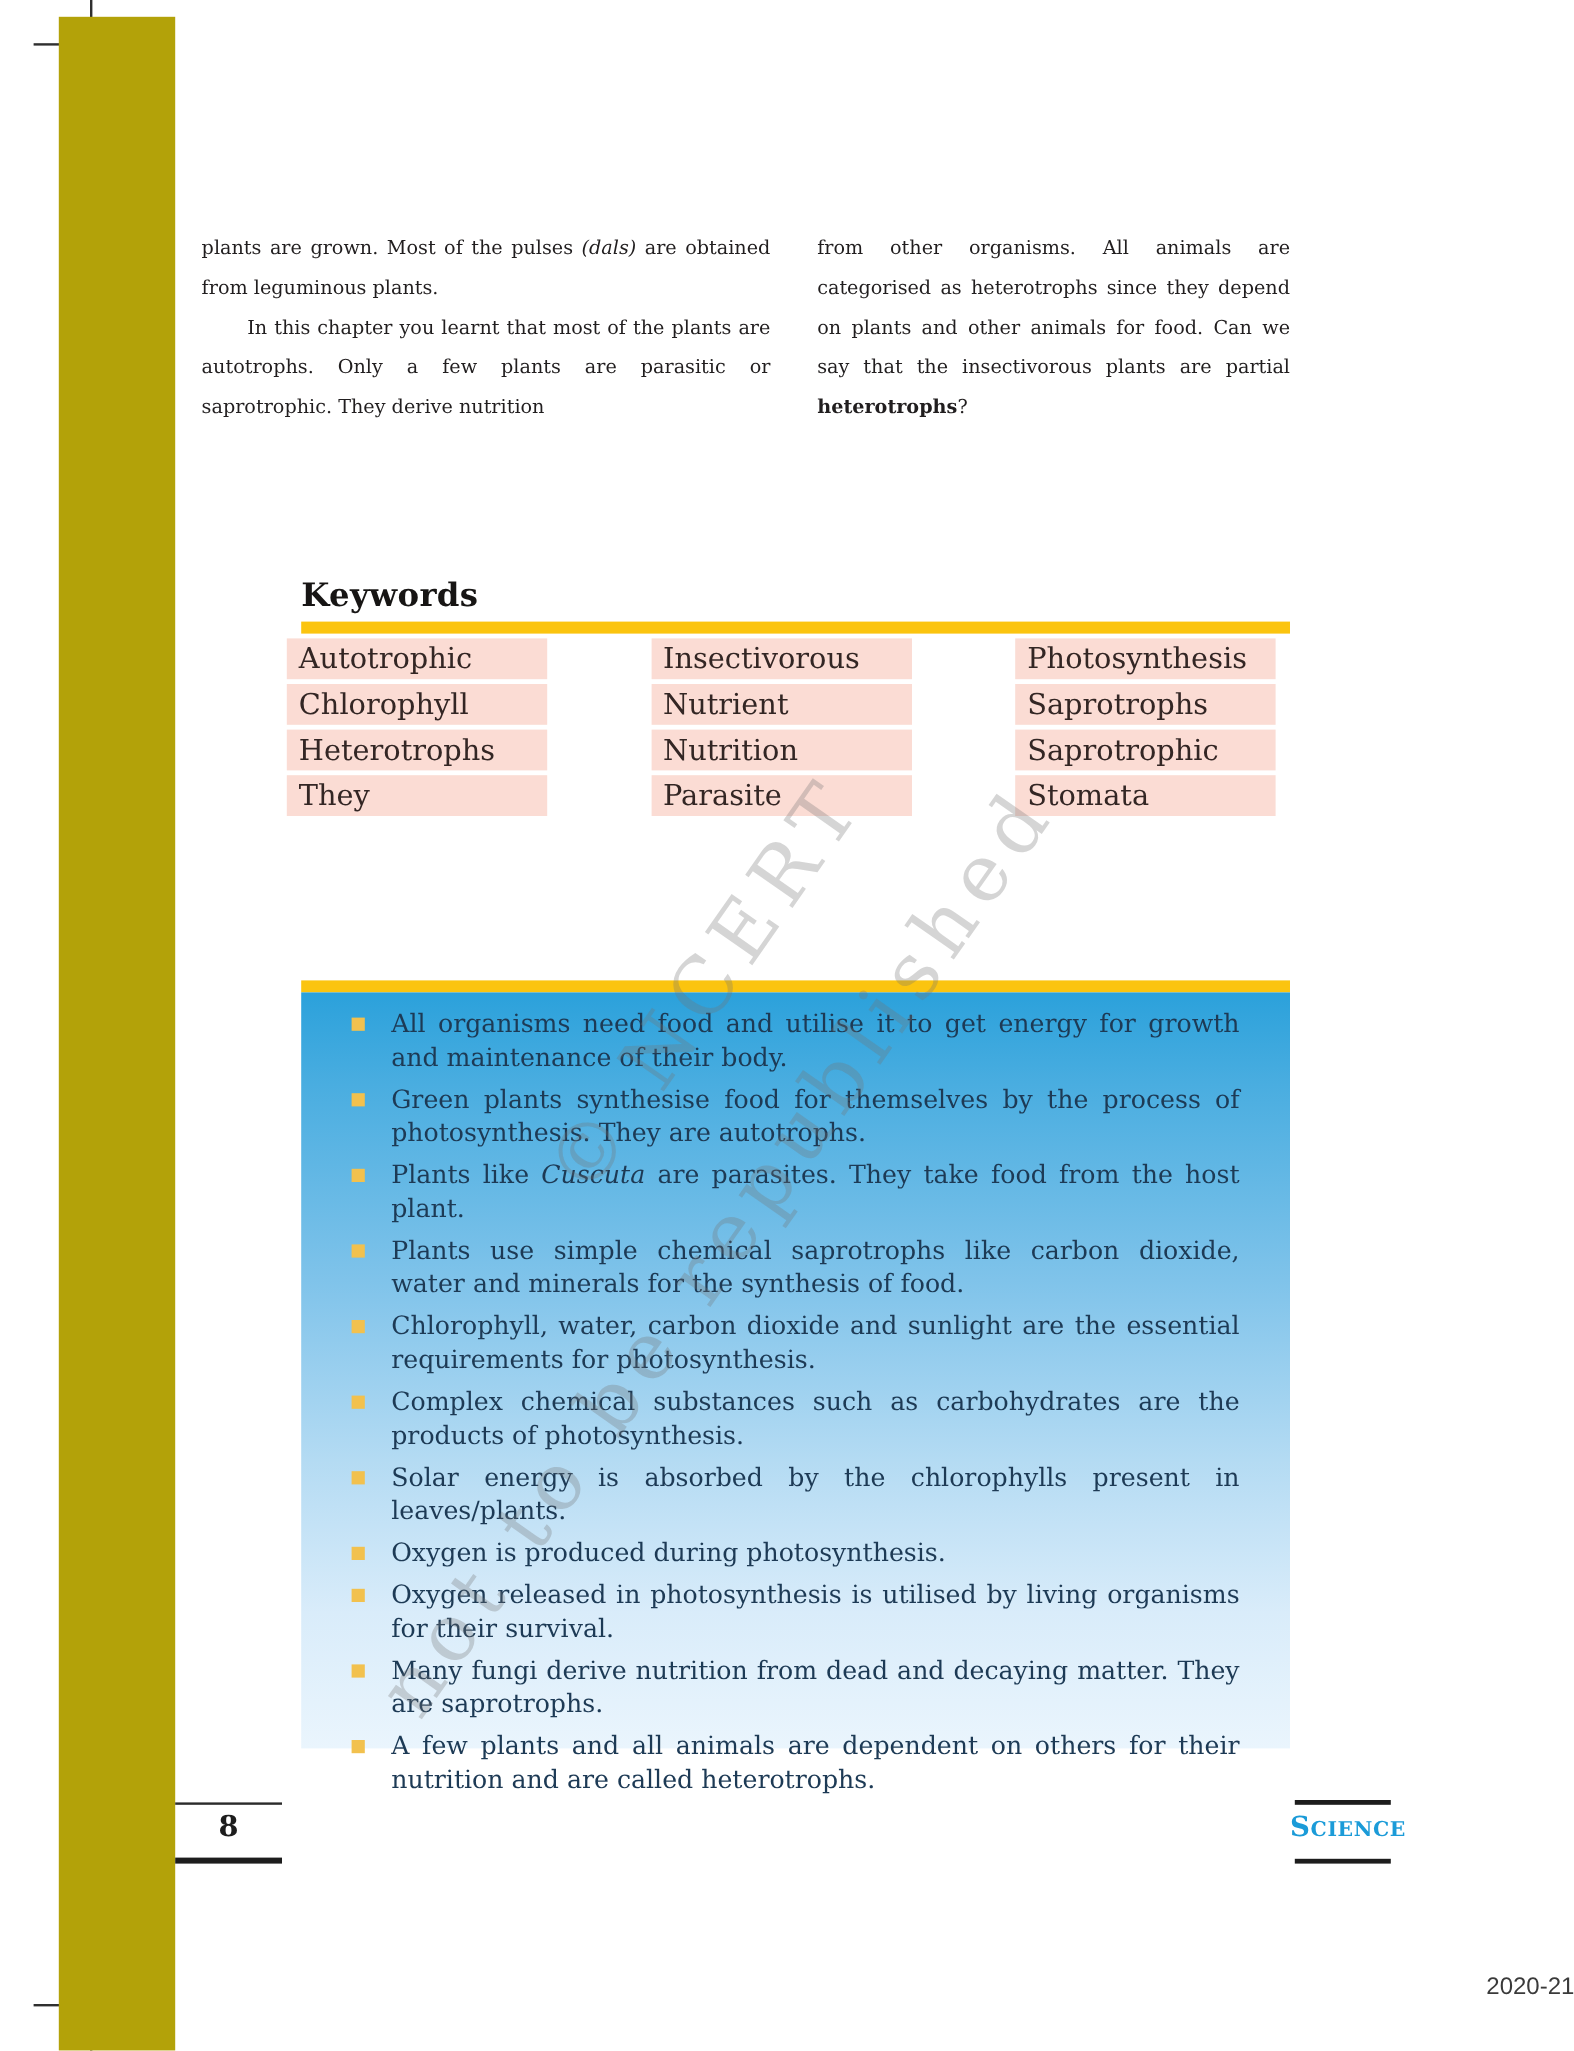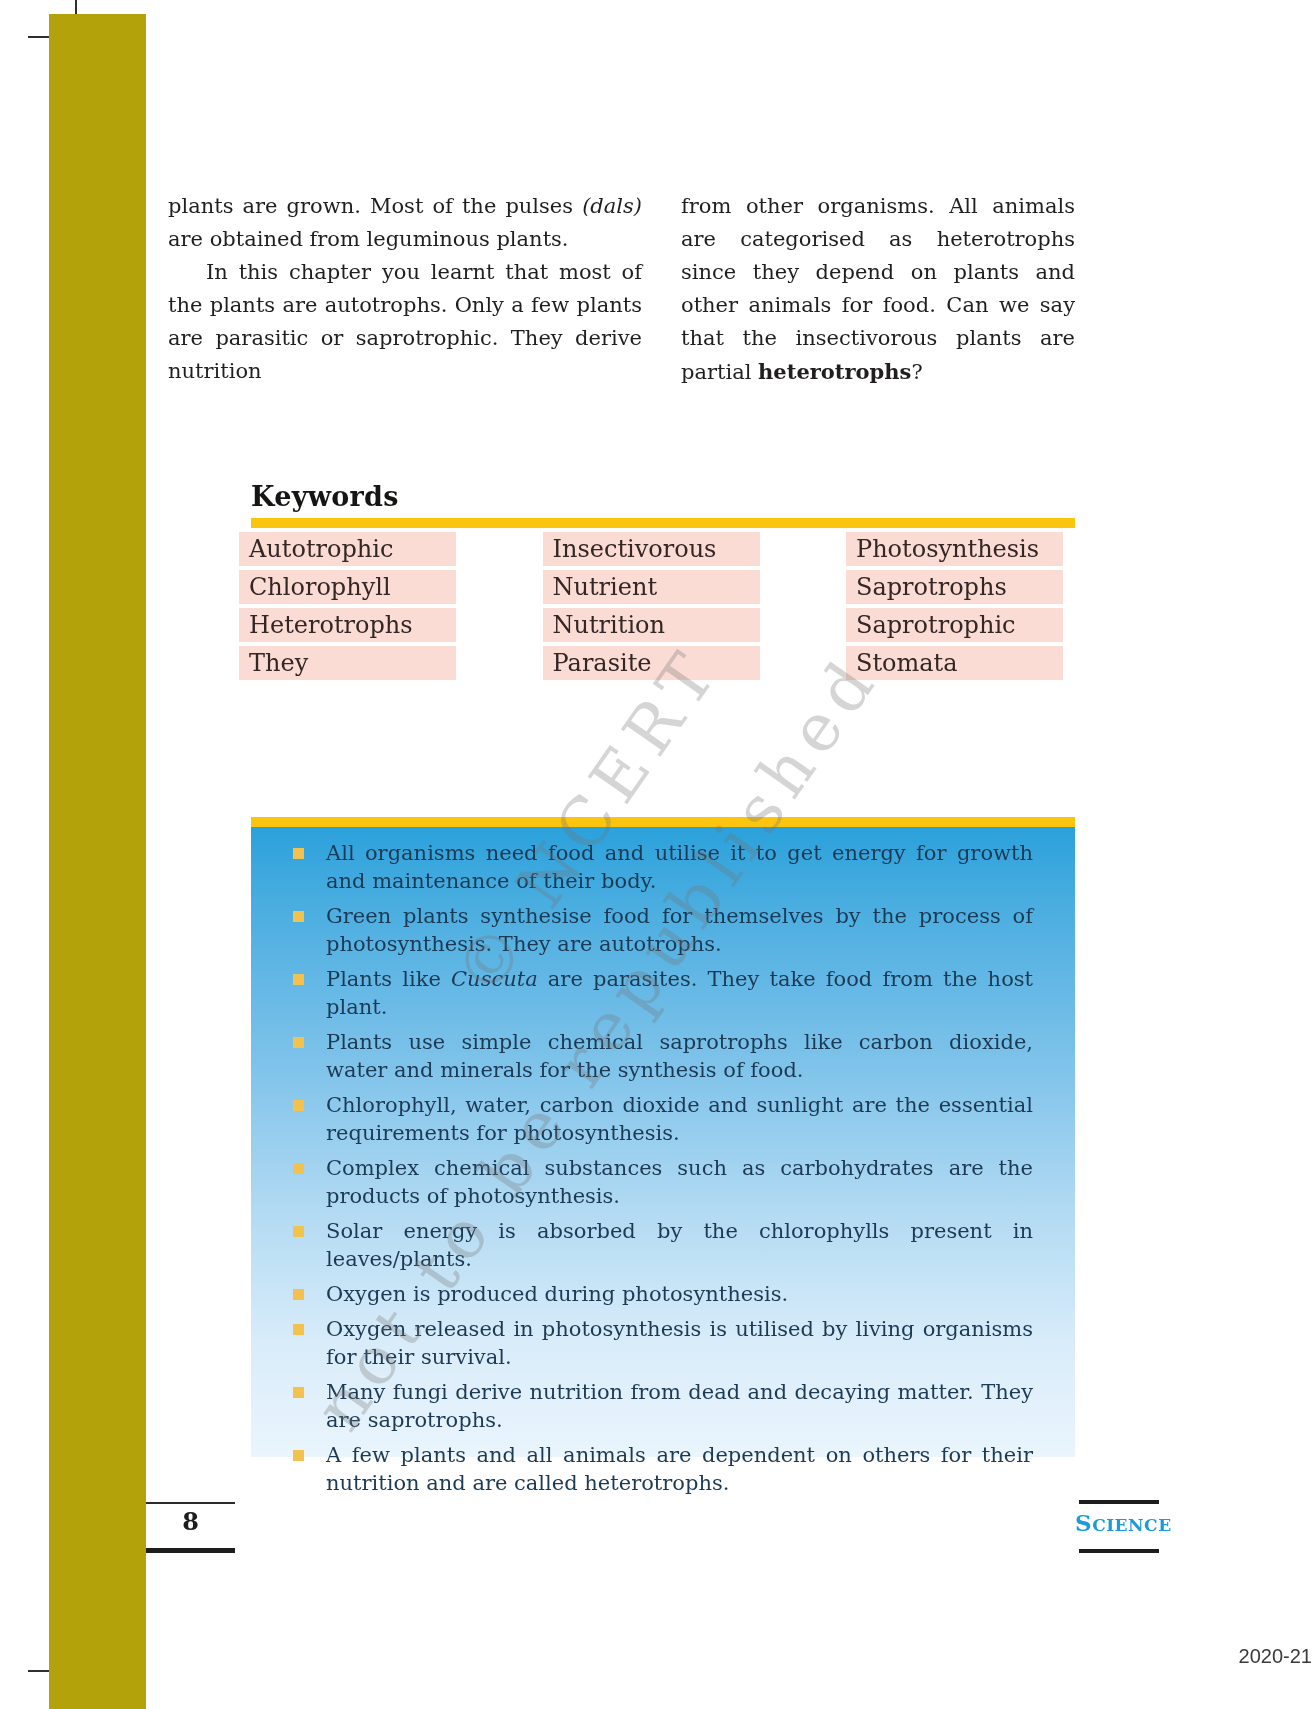--- a/index.html
+++ b/index.html
@@ -7,21 +7,21 @@
     position:relative;width:1312px;height:1709px;margin:0 auto;
     background:#ffffff;overflow:hidden;
     font-family:"DejaVu Serif", "Liberation Serif", serif;
     color:#211e1f;
   }
   
   .crop{position:absolute;background:#2f2f2f;}
   
   .edge-band{position:absolute;left:49px;top:14px;width:97px;height:1695px;background:var(--olive,#b3a209);}
   
-  .col{position:absolute;top:190px;font-size:21px;line-height:33px;text-align:justify;color:#211e1f;}
+  .col{position:absolute;top:190px;font-size:16px;line-height:33px;text-align:justify;color:#211e1f;}
   .col-left{left:168px;width:474px;}
   .col-right{left:681px;width:394px;}
   .col p{margin:0;}
   .col p.indent{text-indent:38px;}
   
   .sec-heading{position:absolute;left:251px;margin:0;font-size:27px;font-weight:700;letter-spacing:.3px;color:#171514;}
   .accent-bar{position:absolute;left:251px;width:824px;height:10px;background:var(--accent,#fbc40f);}
   
   .kw-grid{
     position:absolute;left:239px;top:532px;width:824px;

